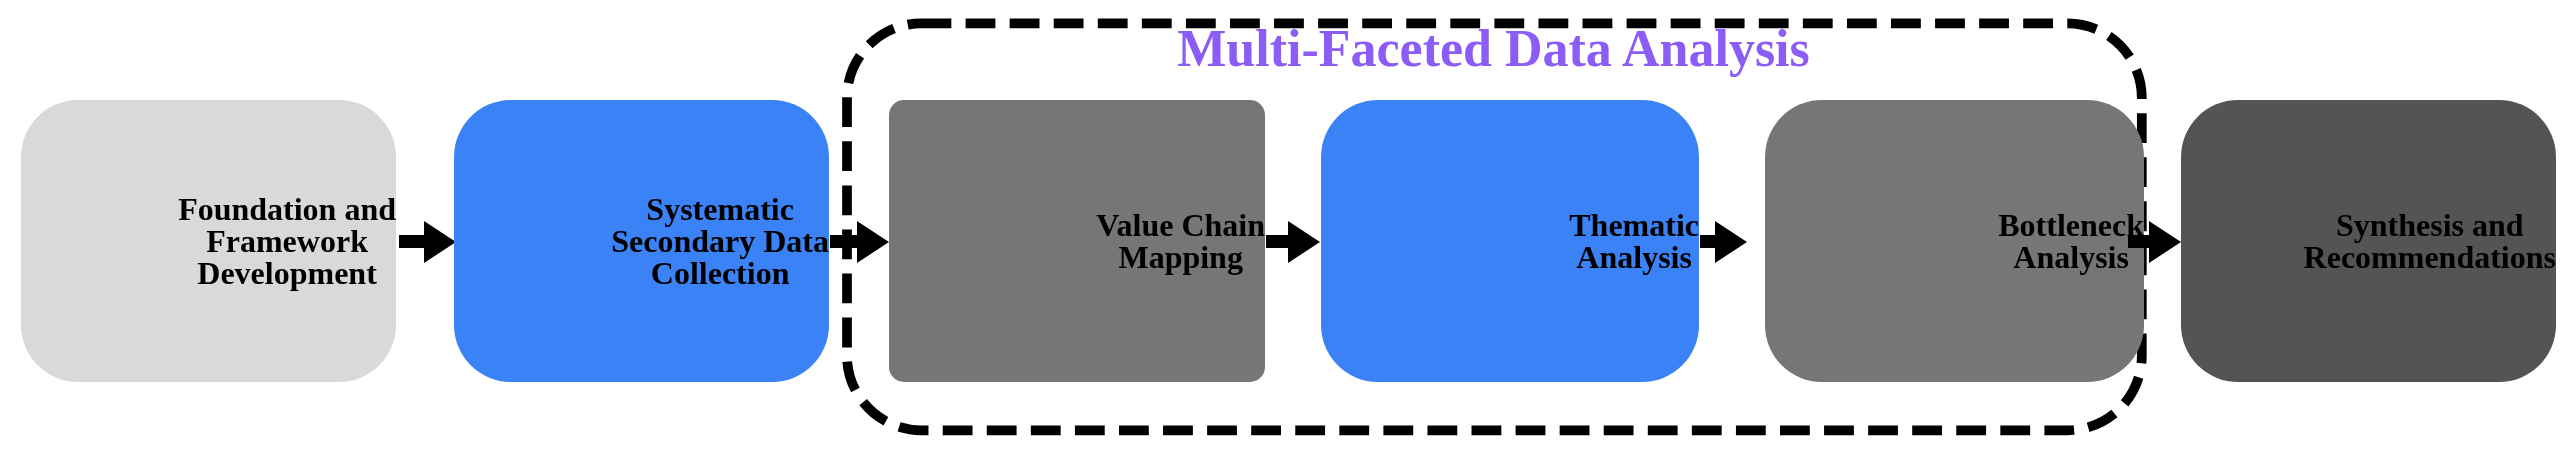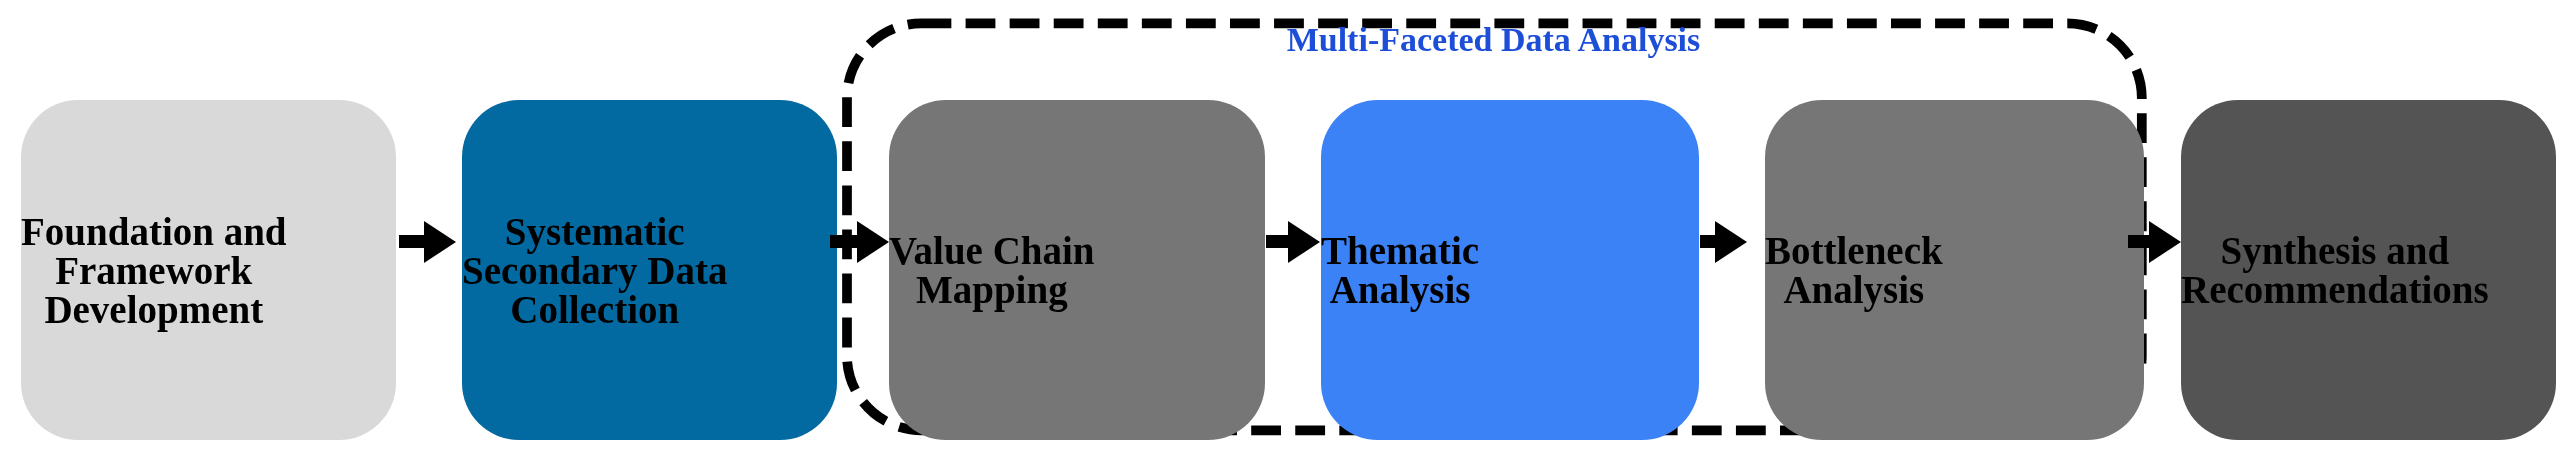--- a/index.html
+++ b/index.html
@@ -15,44 +15,44 @@
     position: absolute;
     left: 0; top: 0;
     width: 2576px; height: 453px;
   }
   .group-title {
     position: absolute;
     left: 842px;
     top: 23px;
     width: 1303px;
     text-align: center;
-    font-size: 34px;
+    font-size: 52px;
     font-weight: bold;
-    color: #1d4ed8;
+    color: #8b5cf6;
     line-height: 1.0;
     white-space: nowrap;
   }
   .node {
     position: absolute;
     top: 100px;
-    height: 340px;
+    height: 282px;
     border-radius: 57px;
     display: flex;
     align-items: center;
-    justify-content: flex-start;
+    justify-content: flex-end;
     text-align: center;
     font-weight: bold;
-    font-size: 39px;
+    font-size: 32px;
     line-height: 1.0;
     color: #000;
     white-space: pre-line;
   }
   .n1 { left: 21px;   width: 375px; }
   .n2 { left: 454px;  width: 375px; }
-  .n3 { left: 889px; width: 376px; }
+  .n3 { left: 889px; width: 376px; border-radius: 15px; }
   .n4 { left: 1321px; width: 378px; }
   .n5 { left: 1746px; width: 379px; }
   .n6 { left: 2181px; width: 375px; }
   .arrow {
     position: absolute;
     top: 221px;
     height: 41px;
     display: flex;
     align-items: center;
   }
@@ -84,21 +84,21 @@
     <span>Foundation and
 Framework
 Development</span>
   </div>
 
   <div class="arrow a1">
     <div class="shaft"></div>
     <div class="head"></div>
   </div>
 
-  <div class="node n2" style="background-color: #0369a1; margin-left: 8px;">
+  <div class="node n2" style="background-color: #3b82f6;">
     <span>Systematic
 Secondary Data
 Collection</span>
   </div>
 
   <div class="arrow a2">
     <div class="shaft"></div>
     <div class="head"></div>
   </div>
 

